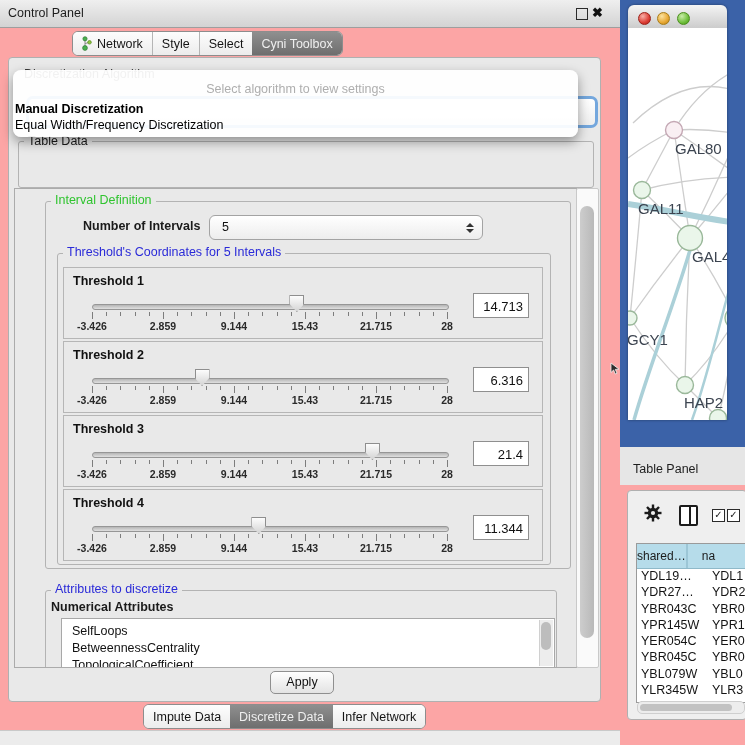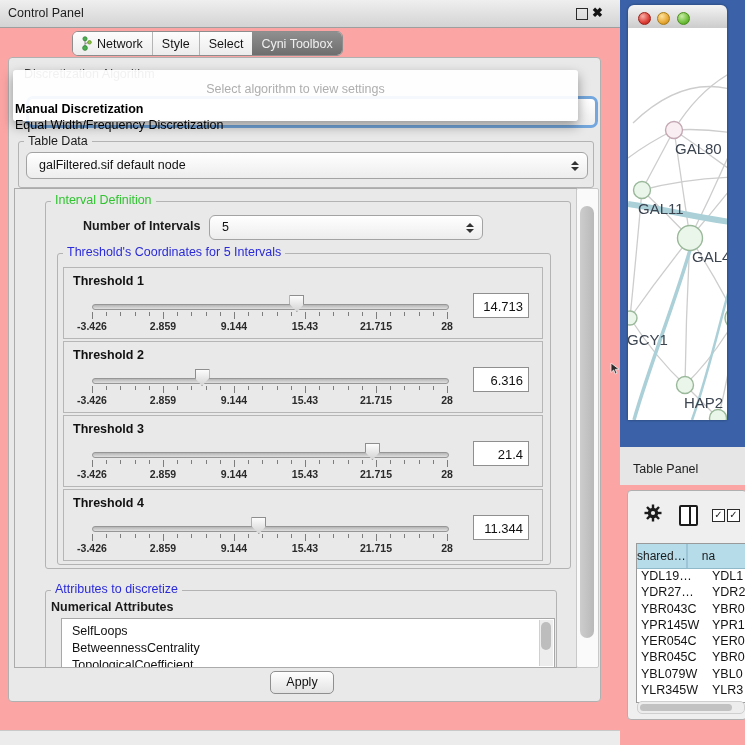--- a/index.html
+++ b/index.html
@@ -22,22 +22,22 @@
   .cp-body{left:8px;top:57px;width:591px;height:643px;border:1px solid #b0b0b0;border-radius:4px;background:#e9e9e9}
   .glabel{font-size:12.5px;background:#e9e9e9;padding:0 4px;white-space:nowrap;z-index:5}
   .groupbox{border:1px solid #b3b3b3;border-radius:3px;background:transparent}
   .combo{background:linear-gradient(#ffffff,#ededed);border:1px solid #a3a3a3;border-radius:6px;
     font-size:12.5px;color:#111}
   .updown{position:absolute;right:9px;top:50%;transform:translateY(-50%);width:7px;height:10px}
   .updown i{position:absolute;left:0;width:0;height:0;border-left:4px solid transparent;border-right:4px solid transparent}
   .updown i.up{top:0;border-bottom:4px solid #333}
   .updown i.dn{bottom:0;border-top:4px solid #333}
   
-  .popup{left:13px;top:70px;width:565px;height:51px;background:rgba(255,255,255,0.93);
-    box-shadow:0 5px 12px rgba(0,0,0,0.38);z-index:40;border-radius:3px}
+  .popup{left:13px;top:70px;width:565px;height:67px;background:rgba(255,255,255,0.93);
+    box-shadow:0 5px 12px rgba(0,0,0,0.38);z-index:40;border-radius:8px}
   .popup .ph{position:absolute;left:0;top:12px;width:100%;text-align:center;color:#aeaeae;font-size:12.5px}
   .popup .it1{position:absolute;left:2px;top:32px;font-size:12.5px;font-weight:bold;color:#000}
   .popup .it2{position:absolute;left:2px;top:48px;font-size:12.5px;color:#000}
   .dim-label{left:24px;top:67px;font-size:12.5px;color:#3a3a3a;z-index:8}
   .focus-ring{left:26px;top:96px;width:566px;height:26px;border:3px solid #74a7dd;border-radius:7px;
     background:linear-gradient(#fff,#eee);z-index:9}
   
   .scrollpane{left:14px;top:188px;width:561px;height:478px;border:1px solid #ababab;overflow:hidden;background:#e9e9e9}
   .vscroll{left:576px;top:188px;width:21px;height:478px;background:#fafafa;border:1px solid #c9c9c9;border-radius:2px}
   .vthumb{position:absolute;left:3px;top:17px;width:14px;height:432px;background:linear-gradient(90deg,#cdcdcd,#b9b9b9);border-radius:7px}
@@ -130,27 +130,20 @@
   <div class="abs focus-ring"></div>
 
   <div class="abs popup">
     <div class="ph">Select algorithm to view settings</div>
     <div class="it1">Manual Discretization</div>
     <div class="it2">Equal Width/Frequency Discretization</div>
   </div>
 
   <div class="abs groupbox" style="left:18px;top:141px;width:574px;height:45px"></div>
   <div class="abs glabel" style="left:24px;top:134px">Table Data</div>
-  <div class="abs combo" style="left:26px;top:152px;width:560px;height:25px;line-height:25px">
-    <span style="padding-left:12px">galFiltered.sif default node</span>
-    <span class="updown">
-        <i class="up"></i>
-        <i class="dn"></i>
-      </span>
-  </div>
 
   <div class="abs scrollpane">
 
     <div class="abs groupbox" style="left:30px;top:12px;width:524px;height:366px"></div>
     <div class="abs glabel" style="left:36px;top:4px;color:#2fc42f">Interval Definition</div>
 
     <div class="abs" style="left:68px;top:30px;font-size:12.5px;font-weight:bold">Number of Intervals</div>
     <div class="abs combo" style="left:194px;top:26px;width:272px;height:23px;line-height:23px">
       <span style="padding-left:12px">5</span>
       <span class="updown">
@@ -338,20 +331,31 @@
         </div>
     </div>
   </div>
 
   <div class="abs vscroll">
       <div class="vthumb"></div>
     </div>
 
   <div class="abs btn" style="left:270px;top:671px;width:62px;height:21px;line-height:21px">Apply</div>
 
+  <div class="abs tabstrip" style="left:143px;top:704px">
+    <div class="tab">
+        <span>Impute Data</span>
+      </div>
+    <div class="tab selected">
+        <span>Discretize Data</span>
+      </div>
+    <div class="tab">
+        <span>Infer Network</span>
+      </div>
+  </div>
   <div class="abs bottom-strip"></div>
 
   <svg class="abs" style="left:610px;top:362px" width="11" height="13">
     <path d="M1,1 L1,10.5 L3.6,8 L5.3,12 L7,11.2 L5.3,7.4 L9,7.2 Z" fill="#2d2d2d" stroke="#f5f5f5" stroke-width="0.8"></path>
   </svg>
 
   <div class="abs net-frame"></div>
   <div class="abs net-window">
     <div class="net-titlebar">
       <div class="light red"></div>

